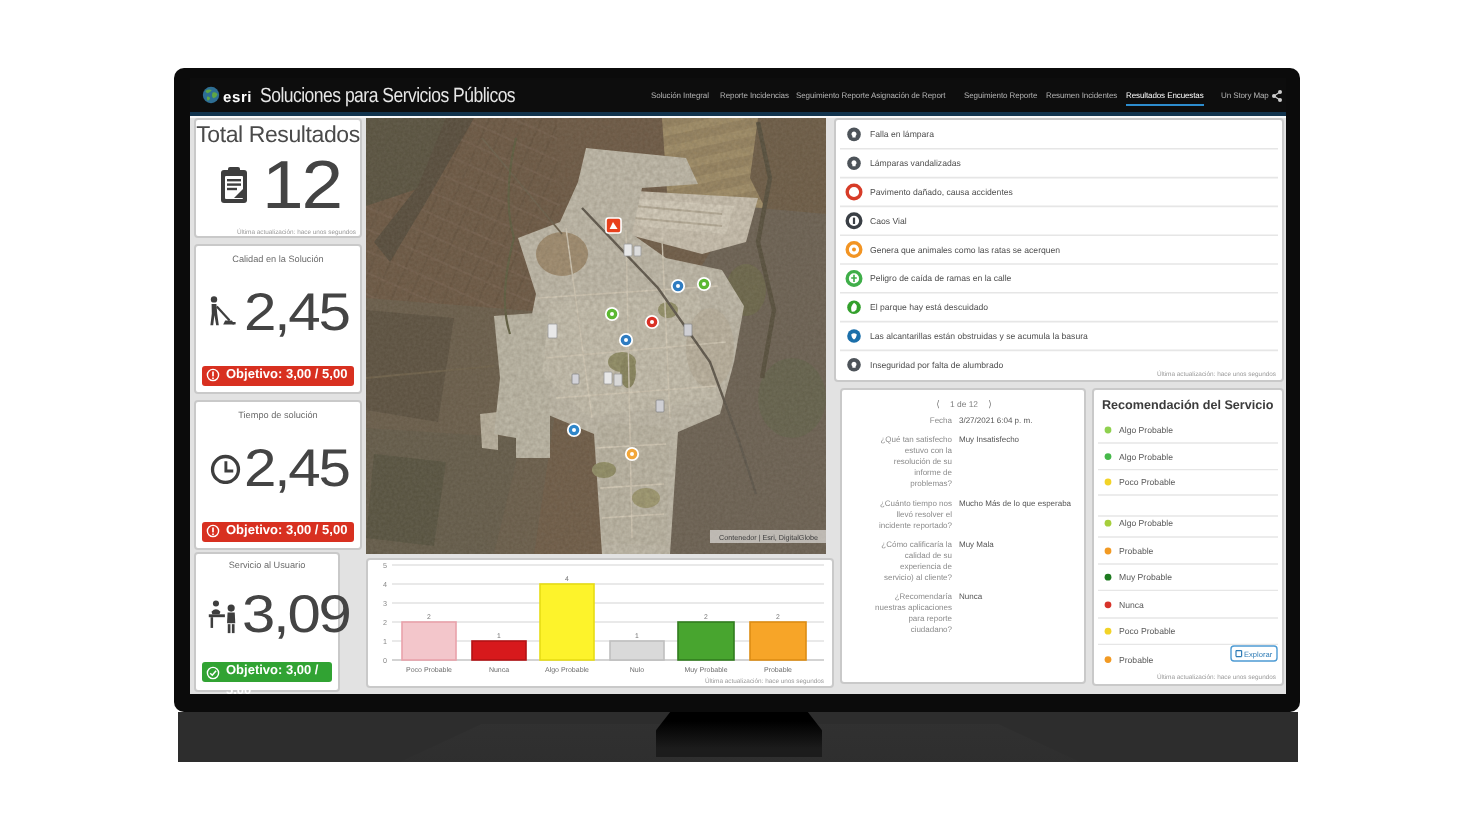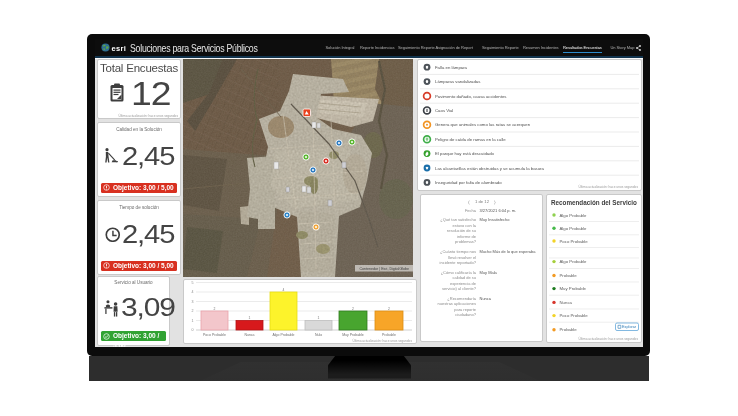--- a/index.html
+++ b/index.html
@@ -53,21 +53,21 @@
         <circle cx="8" cy="2" r="2" fill="#ccc"></circle>
         <circle cx="2" cy="6" r="2" fill="#ccc"></circle>
         <circle cx="8" cy="10" r="2" fill="#ccc"></circle>
         <path d="M2 6 L8 2 M2 6 L8 10" stroke="#ccc" stroke-width="1.2"></path>
       </svg>
   </div>
   <div class="abs" id="hdrline"></div>
   <div class="abs" id="hdrwhite"></div>
 
   <div class="abs card" id="c1" style="left:2px;top:20.5px;width:84px;height:60px;">
-    <div style="text-align:center;font-size:11.5px;color:#4a4a4a;margin-top:2px;letter-spacing:-0.2px;">Total Encuestas</div>
+    <div style="text-align:center;font-size:11.5px;color:#4a4a4a;margin-top:2px;letter-spacing:-0.2px;">Total Resultados</div>
     <svg class="abs" style="left:12px;top:23px;" width="14" height="19" viewBox="0 0 14 19">
         <rect x="0.5" y="2" width="13" height="16.5" rx="1.5" fill="#3e3e3e"></rect>
         <rect x="4" y="0.5" width="6" height="3" rx="1" fill="#3e3e3e"></rect>
         <rect x="2.5" y="5" width="9" height="11.5" rx="0.5" fill="#fff"></rect>
         <rect x="3.5" y="6.5" width="7" height="1.2" fill="#3e3e3e"></rect>
         <rect x="3.5" y="8.7" width="7" height="1.2" fill="#3e3e3e"></rect>
         <rect x="3.5" y="10.9" width="5" height="1.2" fill="#3e3e3e"></rect>
         <path d="M7 16 L11.5 11.5 L11.5 16 Z" fill="#3e3e3e"></path>
       </svg>
     <div class="abs bignum" style="left:33px;top:14px;font-size:34px;transform:scaleX(1.1);transform-origin:left;">12</div>

